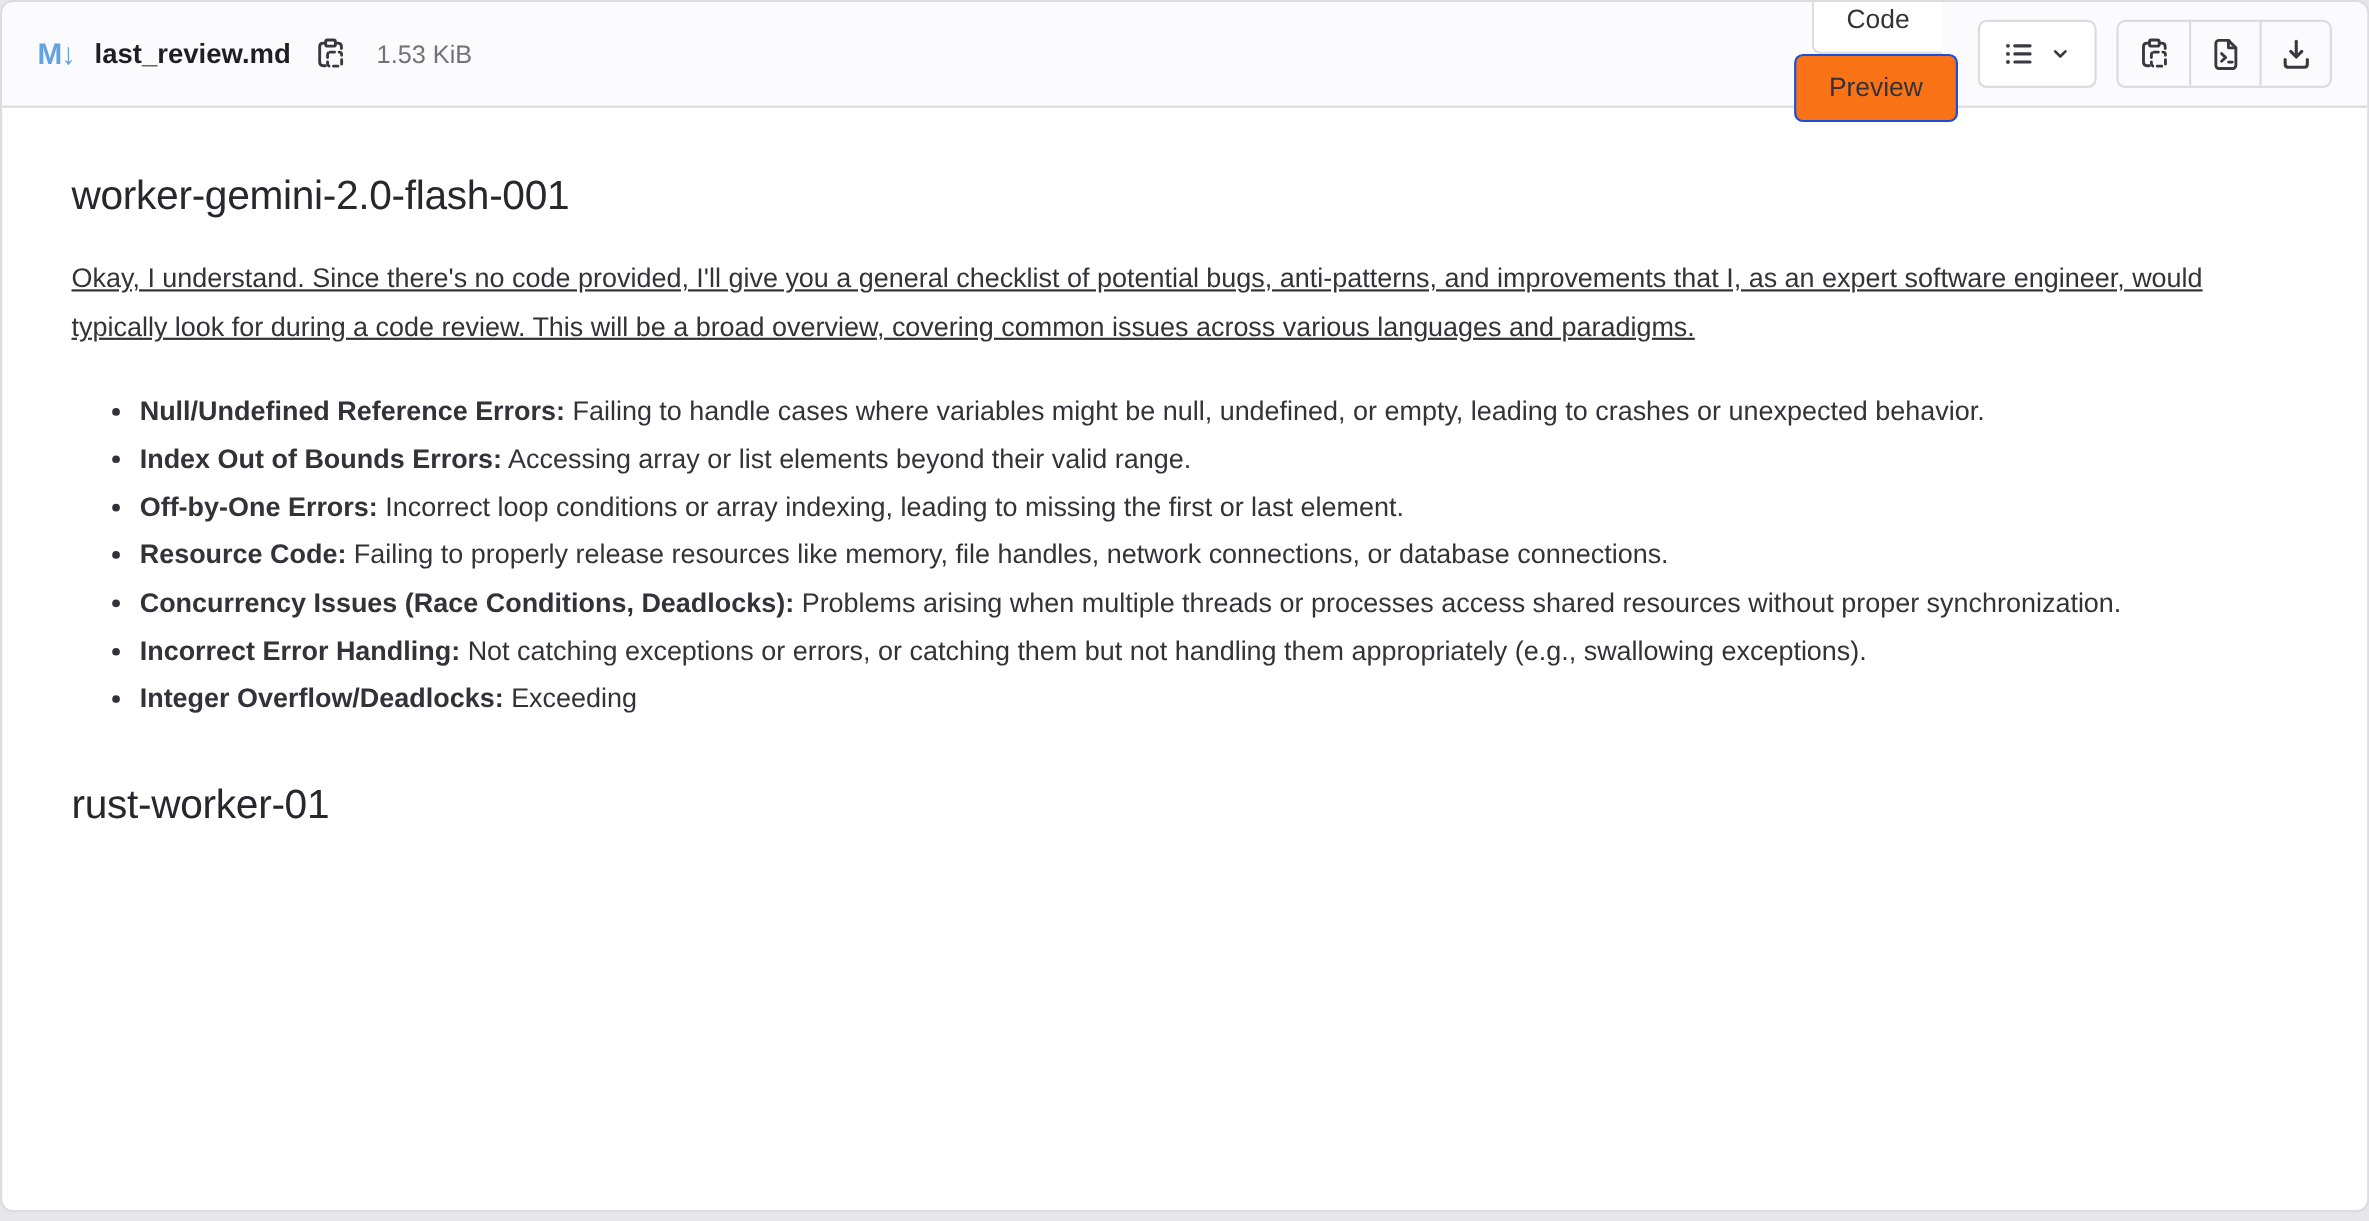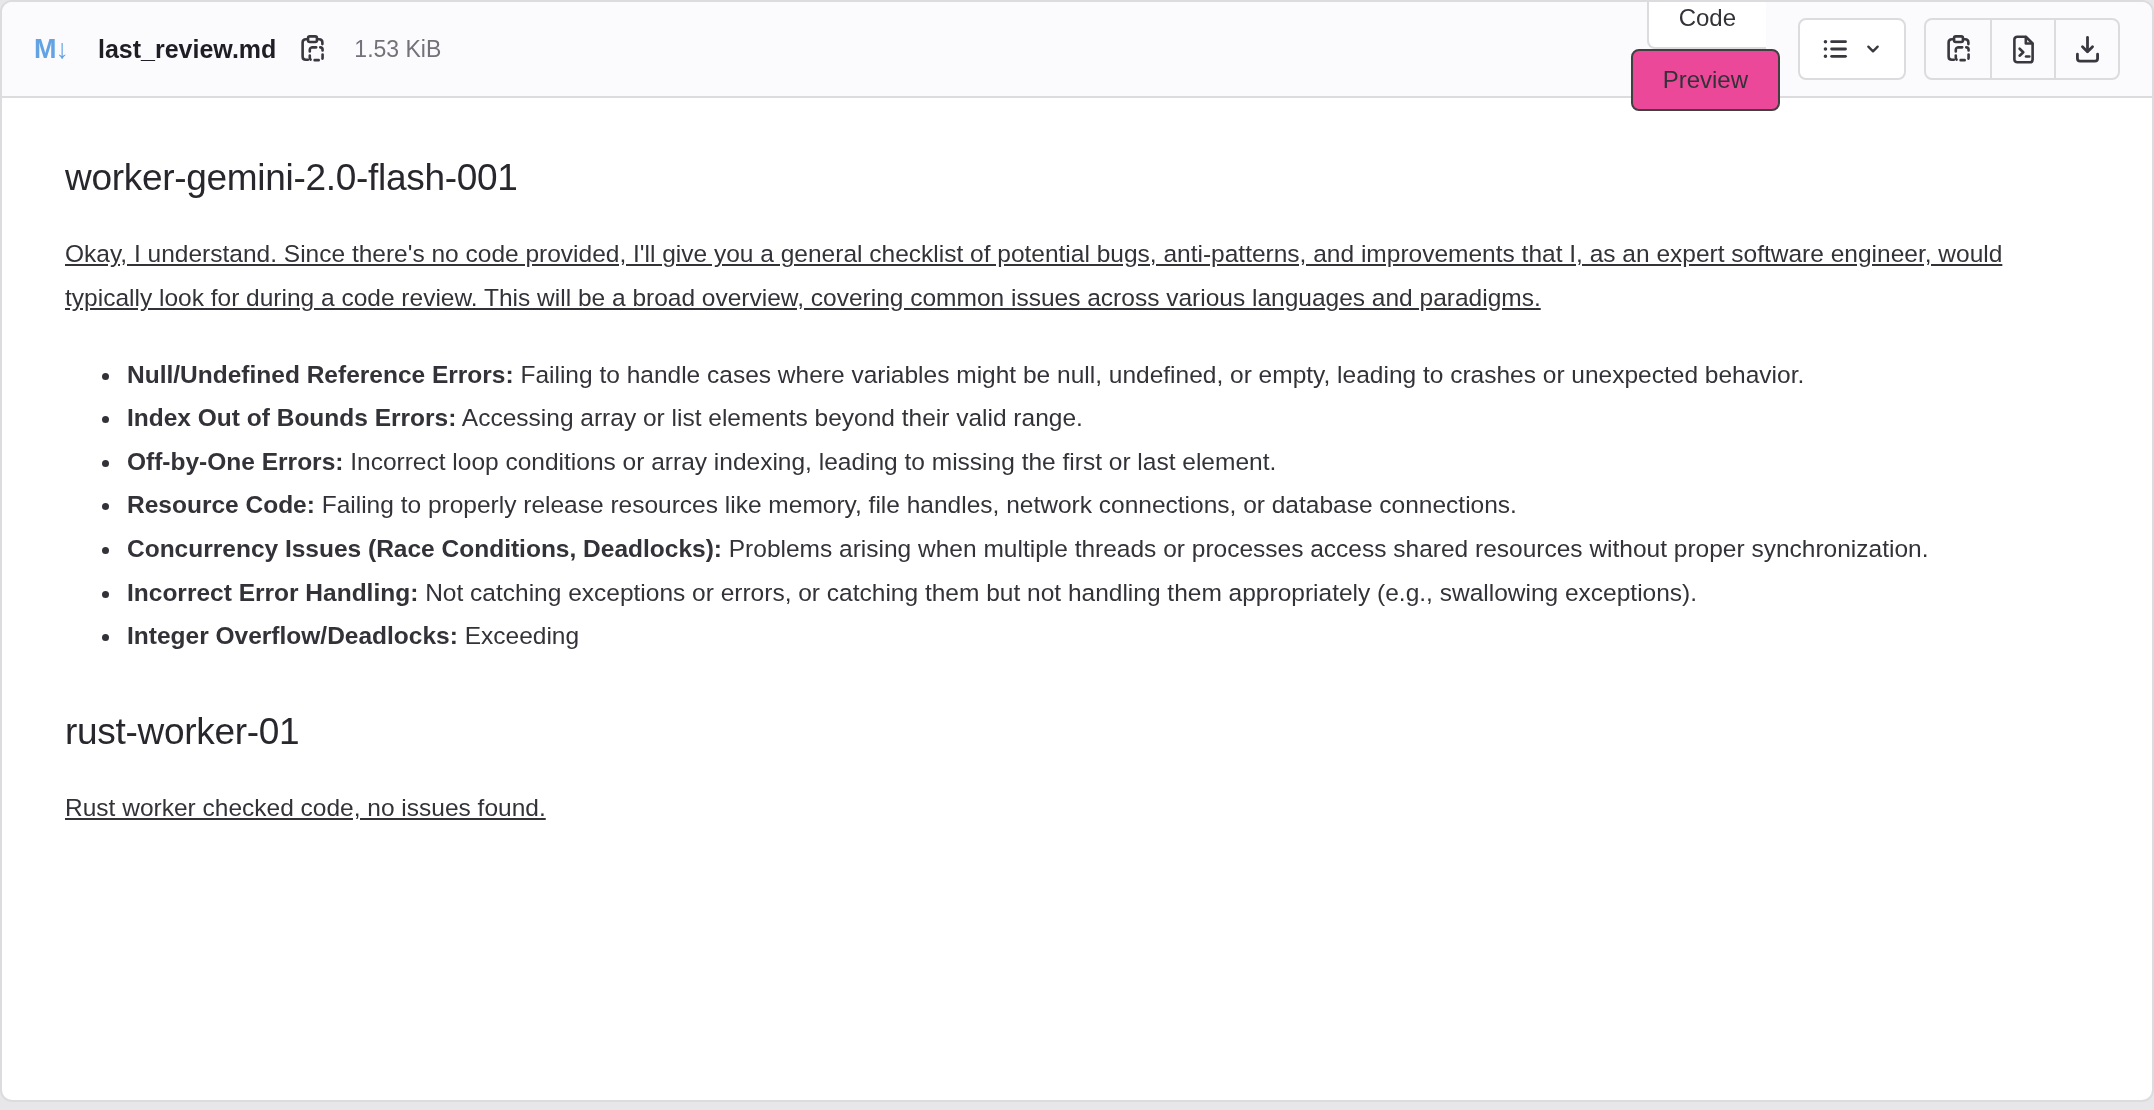--- a/index.html
+++ b/index.html
@@ -23,21 +23,21 @@
     display: flex; align-items: center;
     padding: 0 32px;
     background: #fbfafd;
     border-bottom: 2px solid #dcdcde;
   }
   .md-glyph {
     color: #63a3e4; font-weight: 700; font-size: 27px;
     letter-spacing: -1px; user-select: none;
   }
   .file-name {
-    margin-left: 30px;
+    margin-left: 18px;
     font-weight: 700; font-size: 25px; color: #1f1e24;
   }
   .icon-btn-plain {
     margin-left: 16px;
     width: 40px; height: 40px;
     border: none; background: transparent;
     display: flex; align-items: center; justify-content: center;
     cursor: pointer; border-radius: 6px;
   }
   .file-size {
@@ -52,22 +52,22 @@
   .seg-btn {
     height: 62px; padding: 0 30px;
     font-size: 24px; color: #333238;
     background: #ffffff;
     border: 2px solid #dcdcde;
     cursor: pointer;
     font-family: inherit;
   }
   .seg-btn.first { border-radius: 8px 0 0 8px; border-right: none; }
   .seg-btn.selected {
-    background: #ec4899;
-    border: 2px solid #404040;
+    background: #f97316;
+    border: 2px solid #1d4ed8;
     border-radius: 8px;
     position: relative; z-index: 1;
     margin-left: -2px;
   }
   .dropdown-btn {
     height: 62px; padding: 0 20px;
     display: flex; align-items: center; gap: 12px;
     background: #ffffff;
     border: 2px solid #dcdcde;
     border-radius: 8px;
@@ -188,16 +188,15 @@
         <li><strong>Null/Undefined Reference Errors:</strong><span> Failing to handle cases where variables might be null, undefined, or empty, leading to crashes or unexpected behavior.</span></li>
         <li><strong>Index Out of Bounds Errors:</strong><span> Accessing array or list elements beyond their valid range.</span></li>
         <li><strong>Off-by-One Errors:</strong><span> Incorrect loop conditions or array indexing, leading to missing the first or last element.</span></li>
         <li><strong>Resource Code:</strong><span> Failing to properly release resources like memory, file handles, network connections, or database connections.</span></li>
         <li><strong>Concurrency Issues (Race Conditions, Deadlocks):</strong><span> Problems arising when multiple threads or processes access shared resources without proper synchronization.</span></li>
         <li><strong>Incorrect Error Handling:</strong><span> Not catching exceptions or errors, or catching them but not handling them appropriately (e.g., swallowing exceptions).</span></li>
         <li><strong>Integer Overflow/Deadlocks:</strong><span> Exceeding</span></li>
       </ul>
 
     <h1 class="h1-second">rust-worker-01</h1>
-    <p>Rust worker checked code, no issues found.</p>
   </div>
 
 </div>
 
 </body></html>

